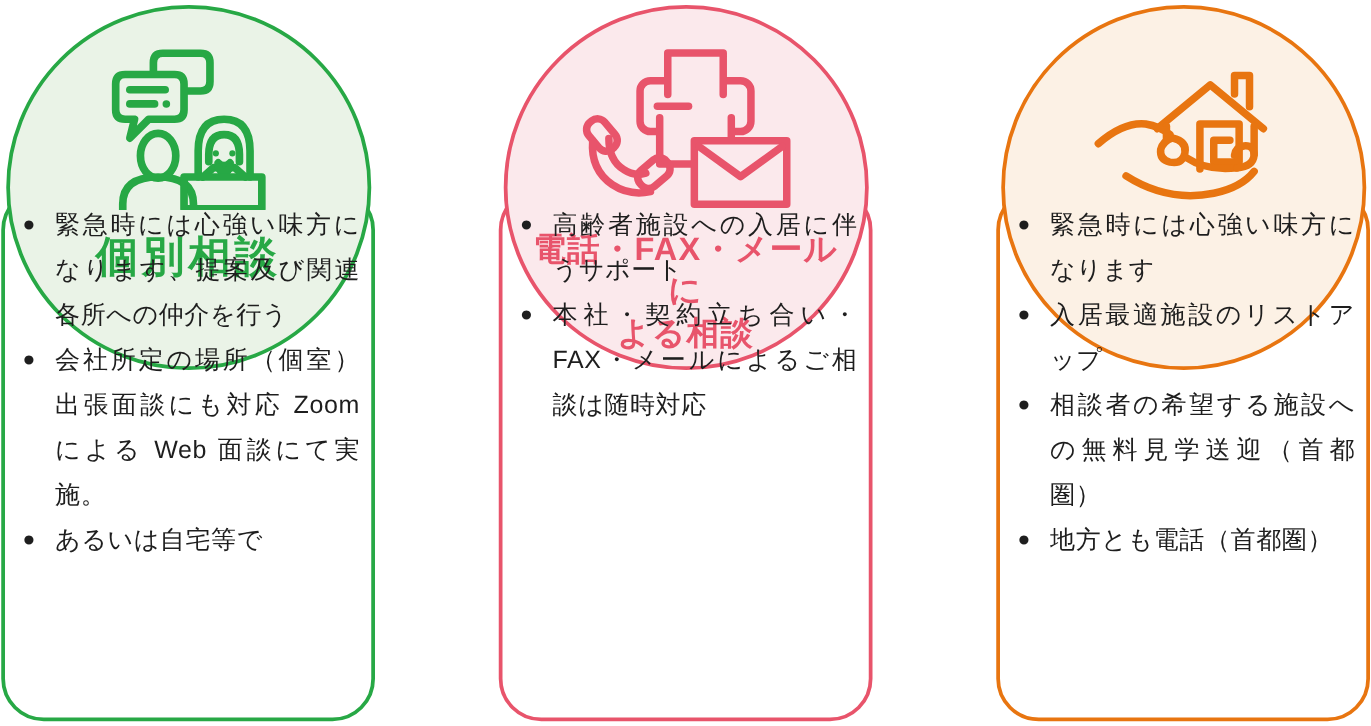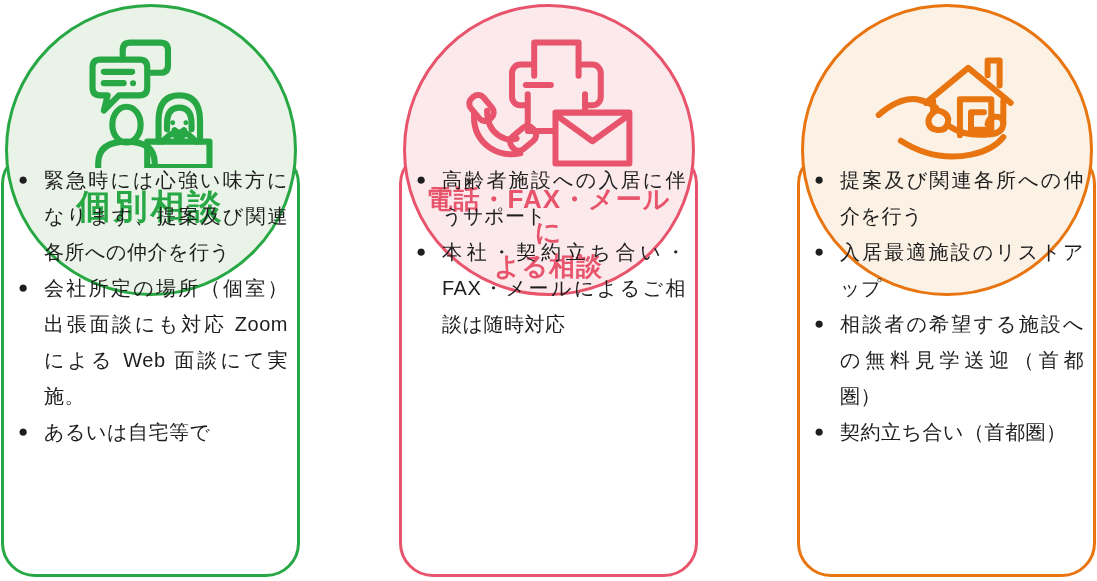--- a/index.html
+++ b/index.html
@@ -139,30 +139,30 @@
           <path d="M70,74 Q83,77 81,87 Q79,97 68,95 Q59,93 60,84 Q62,77 70,74 Z" fill="var(--tint)"></path>
           <path d="M82,91 Q100,103 126,100"></path>
           <path d="M126,100 Q140,99 141,89 Q141,80 132,81 Q125,82 124,89"></path>
           <path d="M30,107 Q66,130 106,122 Q130,117 141,103"></path>
         </svg>
       </div>
     </div>
     <ul class="points" style="position:relative;z-index:3;">
       <li>
           <span class="dot">●</span>
-          <span class="txt">提案及び関連各所への仲介を行う</span>
+          <span class="txt">緊急時には心強い味方になります</span>
         </li>
       <li>
           <span class="dot">●</span>
           <span class="txt">入居最適施設のリストアップ</span>
         </li>
       <li>
           <span class="dot">●</span>
           <span class="txt">相談者の希望する施設への無料見学送迎（首都圏）</span>
         </li>
       <li>
           <span class="dot">●</span>
-          <span class="txt">契約立ち合い（首都圏）</span>
+          <span class="txt">地方とも電話（首都圏）</span>
         </li>
     </ul>
   </section>
 
 </div>
 
 </body></html>

